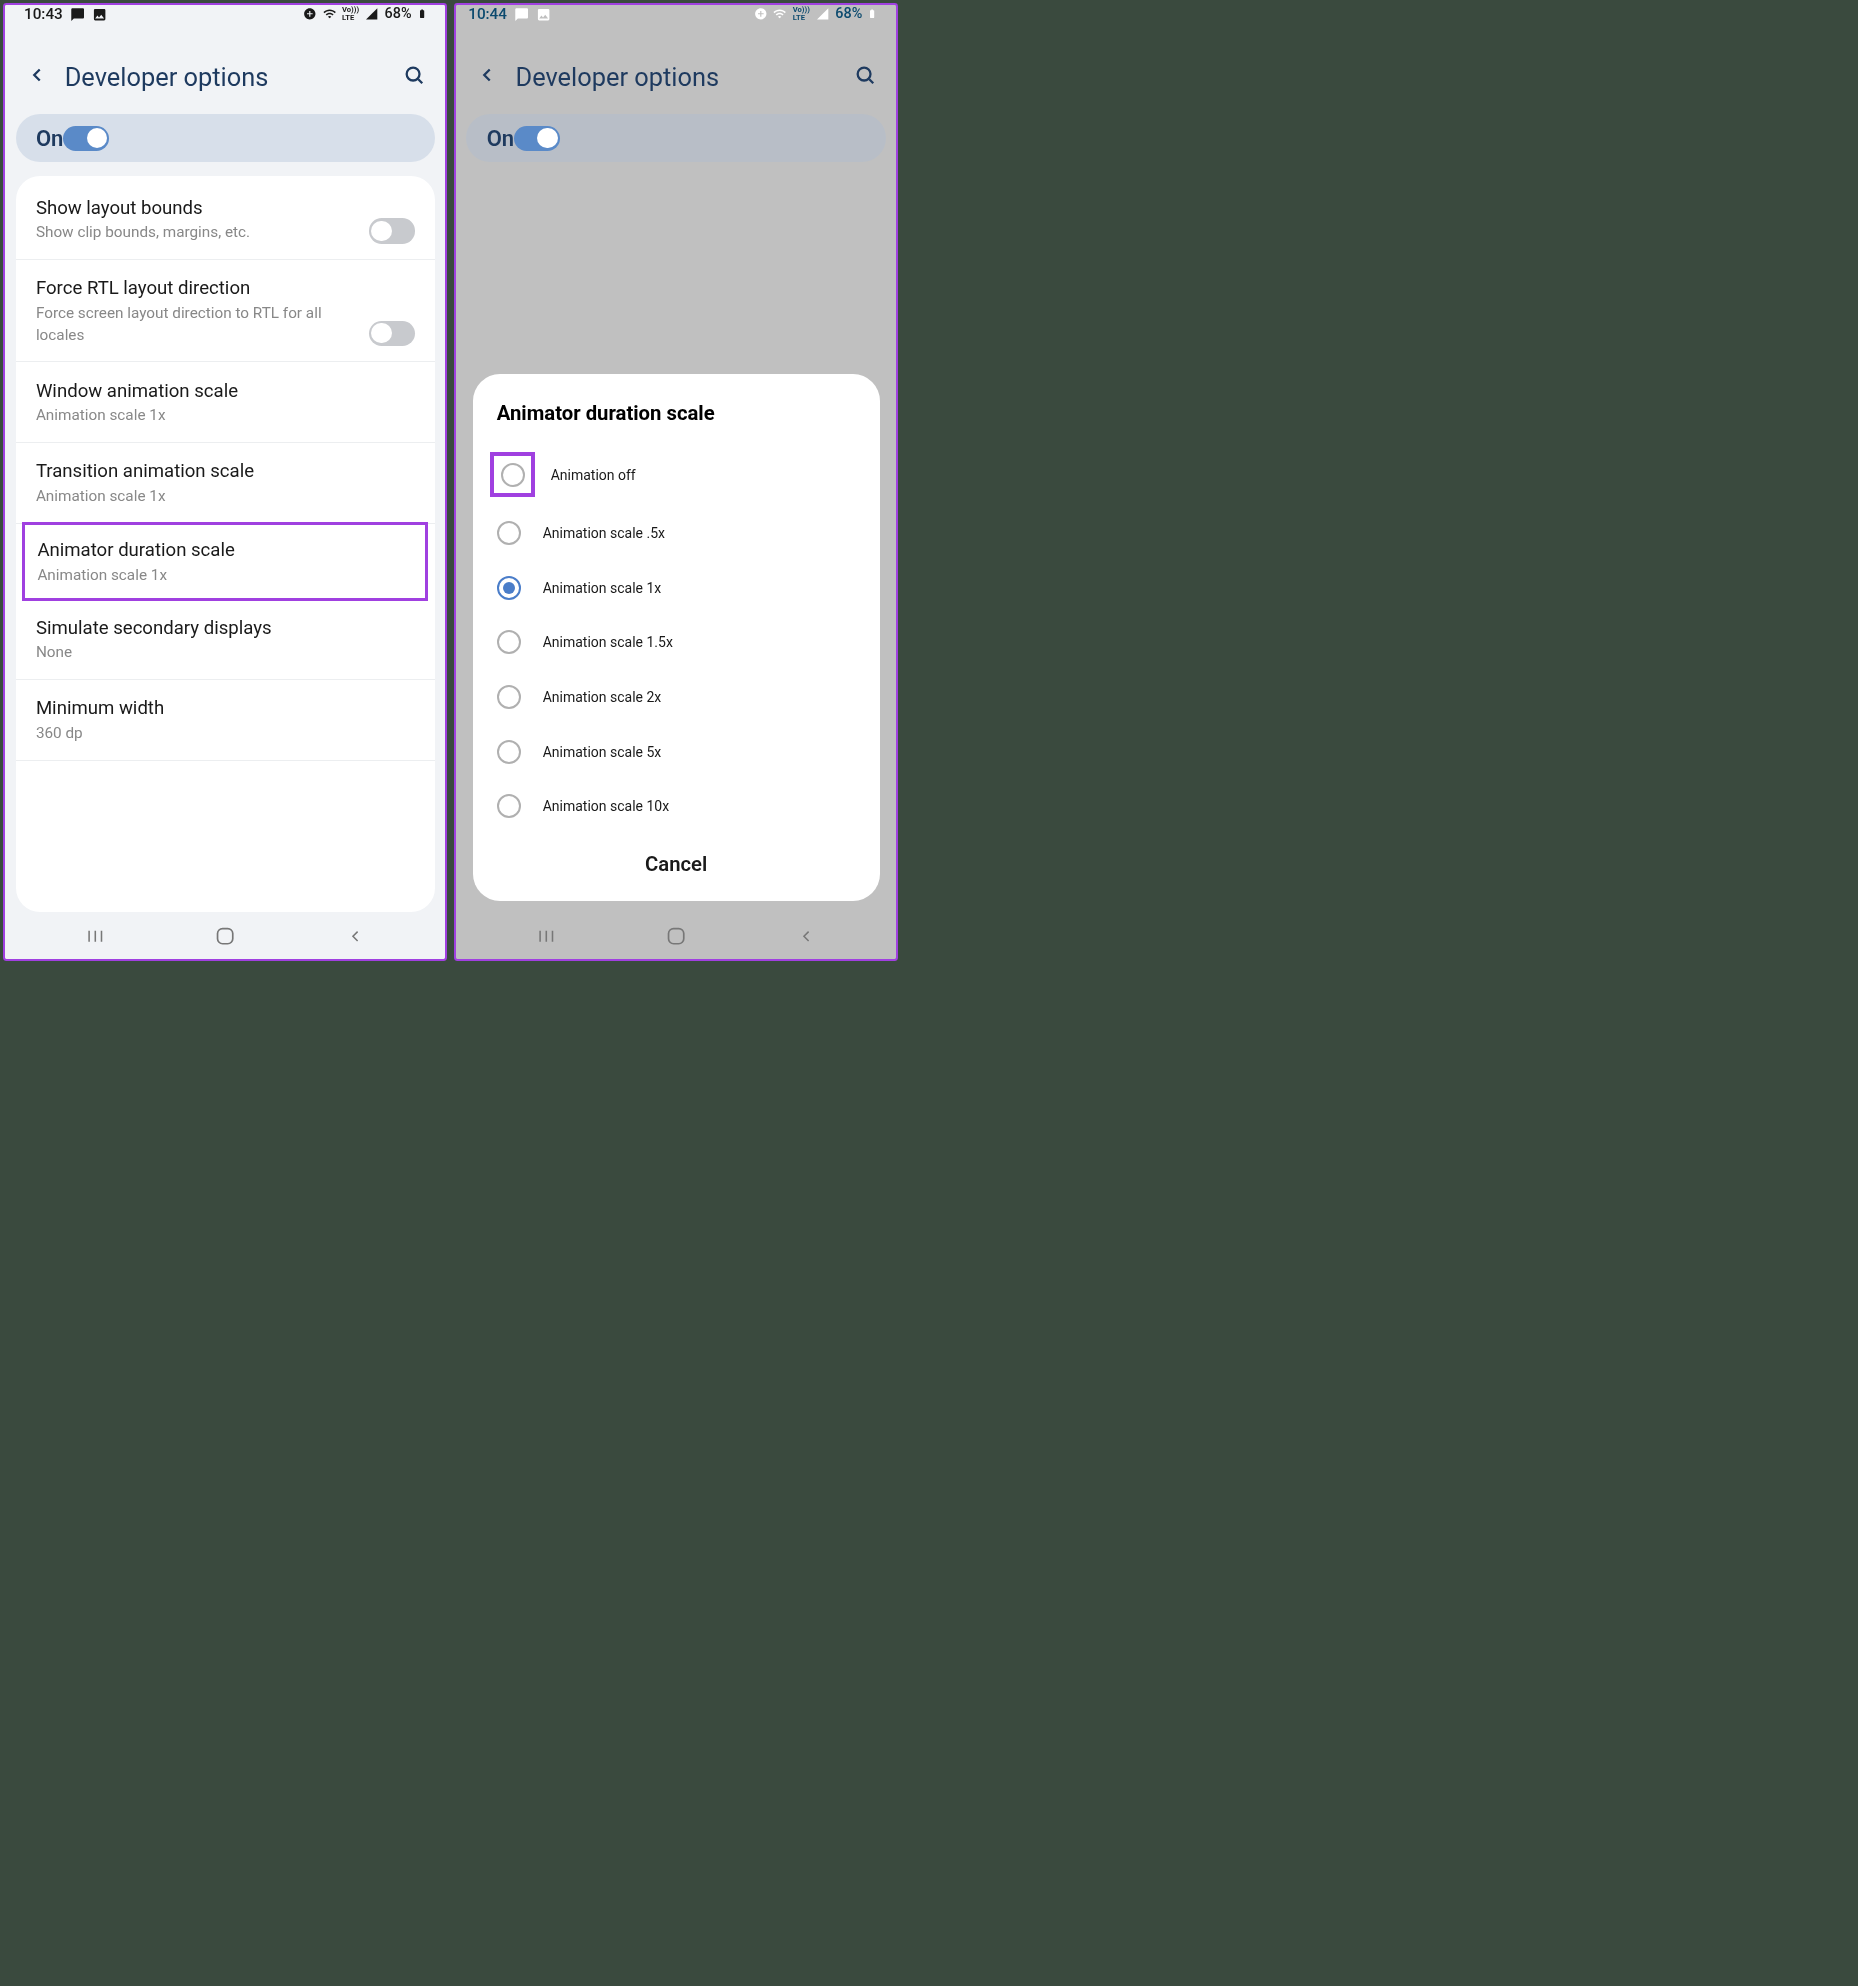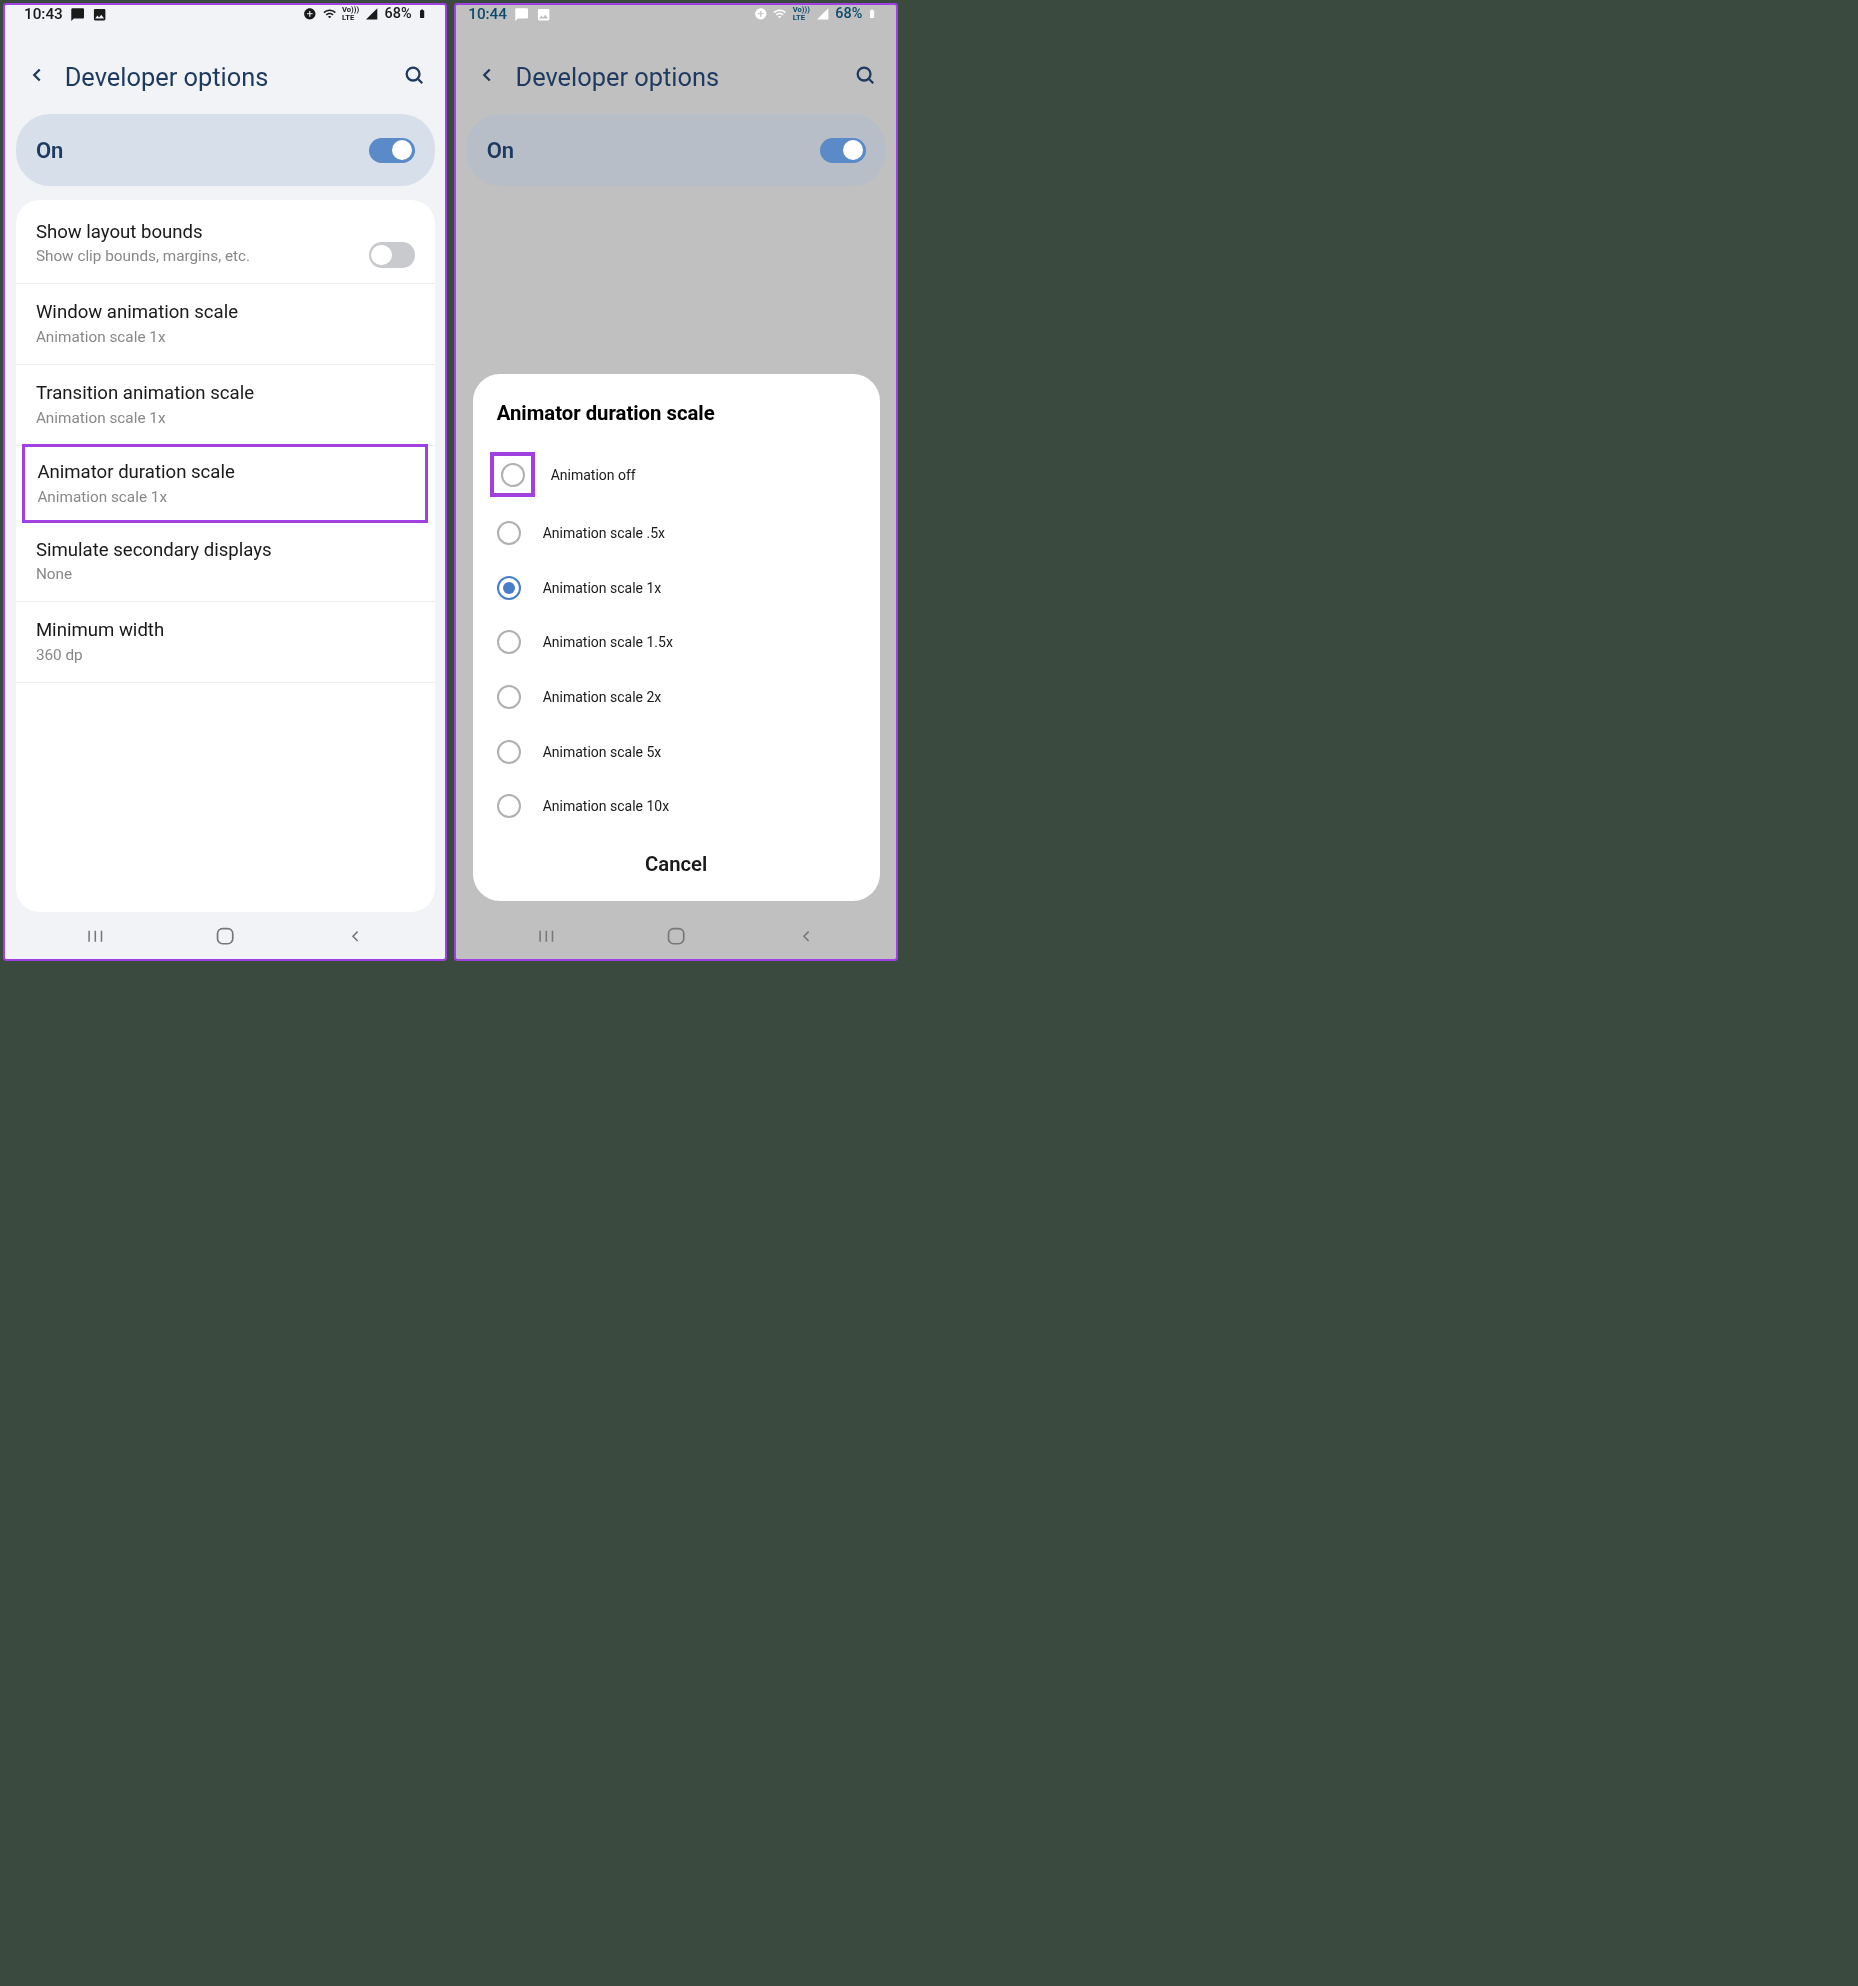--- a/index.html
+++ b/index.html
@@ -51,28 +51,28 @@
   flex: 1;
   font-size: 25.4px;
   font-weight: 400;
   color: #1e3a5f;
 }
 .back-chevron svg { stroke: #1e3a5f; }
 .search-icon svg { stroke: #1e3a5f; }
 
 
 .on-bar {
-  height: 72px;
+  height: 48px;
   background: #d7dfea;
   border-radius: 34px;
   margin: 0 10.2px 13.6px 10.2px;
   display: flex;
   align-items: center;
   padding: 0 20.3px;
-  justify-content: space-between;
+  justify-content: flex-start;
 }
 .phone.dimmed .on-bar { background: #b8bec7; }
 .on-label { font-size: 22px; font-weight: 600; color: #1e3a5f; }
 .toggle-on {
   width: 46px; height: 25.4px; background: #5a8ac8; border-radius: 12.7px; position: relative;
 }
 .toggle-on::after {
   content: ""; position: absolute; width: 20.3px; height: 20.3px; background: #fff;
   border-radius: 50%; top: 2.5px; right: 2.5px;
 }
@@ -238,20 +238,27 @@
   <div class="settings-card">
     <div class="setting-item">
       <div class="setting-text">
         <div class="setting-title">Show layout bounds</div>
         <div class="setting-sub">Show clip bounds, margins, etc.</div>
       </div>
       <div class="toggle-off"></div>
     </div>
     <div class="setting-item">
       <div class="setting-text">
+        <div class="setting-title">Force RTL layout direction</div>
+        <div class="setting-sub">Force screen layout direction to RTL for all locales</div>
+      </div>
+      <div class="toggle-off"></div>
+    </div>
+    <div class="setting-item">
+      <div class="setting-text">
         <div class="setting-title">Window animation scale</div>
         <div class="setting-sub">Animation scale 1x</div>
       </div>
     </div>
     <div class="setting-item">
       <div class="setting-text">
         <div class="setting-title">Transition animation scale</div>
         <div class="setting-sub">Animation scale 1x</div>
       </div>
     </div>

